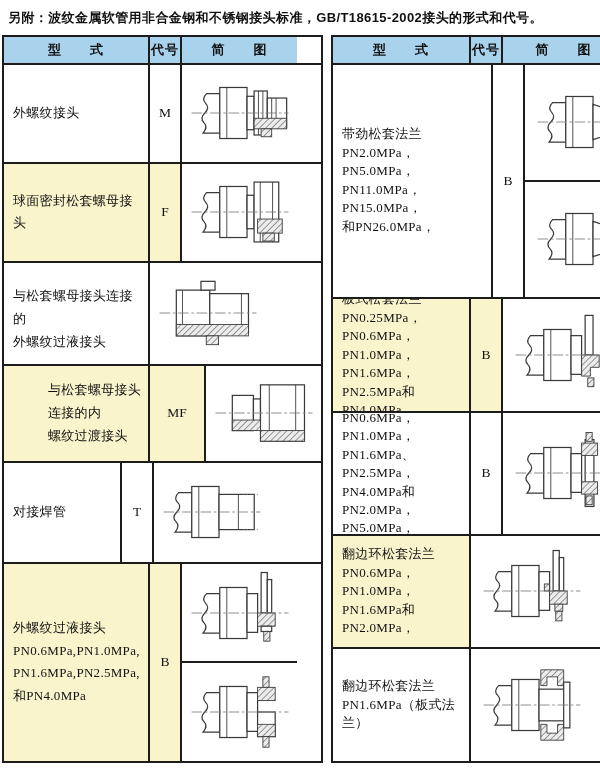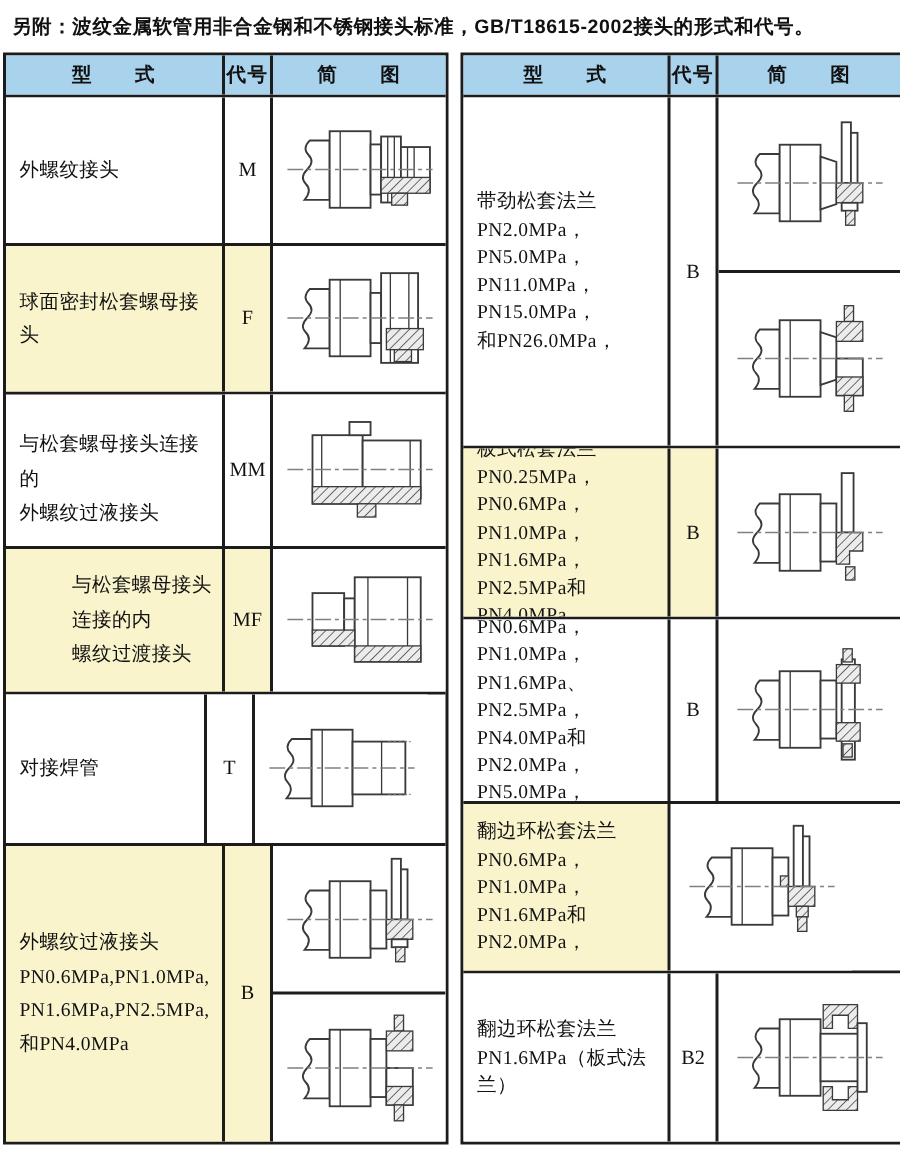--- a/index.html
+++ b/index.html
@@ -242,43 +242,42 @@
           <div class="dsub">
             <svg width="106" height="88" viewBox="0 0 120 100" preserveAspectRatio="xMidYMid meet">
               <use href="#fitting-loose-nut"></use>
             </svg>
           </div>
         </div>
       </div>
       <div class="row" style="height: 103px;">
         <div class="cell type" style="width: 144px; margin-top: 12px;">与松套螺母接头连接的
 外螺纹过液接头</div>
-        <div class="cell code" style="width: 32px;">MM</div>
         <div class="cell diag" style="width: 117px;">
           <div class="dsub">
             <svg width="106" height="88" viewBox="0 0 120 100" preserveAspectRatio="xMidYMid meet">
               <use href="#adapter-male-male"></use>
             </svg>
           </div>
         </div>
       </div>
       <div class="row" style="height: 97px;">
         <div class="cell type hl" style="width: 144px; padding-left: 44px;">与松套螺母接头连接的内
 螺纹过渡接头</div>
-        <div class="cell code hl" style="width: 32px;">MF</div>
+        <div class="cell code hl" style="width: 56px;">MF</div>
         <div class="cell diag" style="width: 117px;">
           <div class="dsub">
             <svg width="106" height="88" viewBox="0 0 120 100" preserveAspectRatio="xMidYMid meet">
               <use href="#adapter-male-female"></use>
             </svg>
           </div>
         </div>
       </div>
       <div class="row" style="height: 101px;">
-        <div class="cell type" style="width: 132px;">对接焊管</div>
+        <div class="cell type" style="width: 116px;">对接焊管</div>
         <div class="cell code" style="width: 32px;">T</div>
         <div class="cell diag" style="width: 117px;">
           <div class="dsub">
             <svg width="106" height="88" viewBox="0 0 120 100" preserveAspectRatio="xMidYMid meet">
               <use href="#butt-weld-pipe"></use>
             </svg>
           </div>
         </div>
       </div>
       <div class="row" style="height: 199px;">
@@ -301,21 +300,21 @@
         </div>
       </div>
     </div>
     <div class="tbl lh-b">
       <div class="row" style="height: 26px;">
         <div class="cell hdr" style="width: 136px;">型　　式</div>
         <div class="cell hdr" style="width: 32px;">代号</div>
         <div class="cell hdr" style="width: 123px;">简　　图</div>
       </div>
       <div class="row" style="height: 234px;">
-        <div class="cell type" style="width: 136px;">带劲松套法兰
+        <div class="cell type" style="width: 158px;">带劲松套法兰
 PN2.0MPa，PN5.0MPa，
 PN11.0MPa，PN15.0MPa，
 和PN26.0MPa，</div>
         <div class="cell code" style="width: 32px;">B</div>
         <div class="cell diag" style="width: 123px;">
           <div class="dsub">
             <svg width="106" height="88" viewBox="0 0 120 100" preserveAspectRatio="xMidYMid meet">
               <use href="#flange-neck-up"></use>
             </svg>
           </div>
@@ -364,21 +363,20 @@
           <div class="dsub">
             <svg width="106" height="88" viewBox="0 0 120 100" preserveAspectRatio="xMidYMid meet">
               <use href="#flange-ring-b1"></use>
             </svg>
           </div>
         </div>
       </div>
       <div class="row" style="height: 114px;">
         <div class="cell type" style="width: 136px;">翻边环松套法兰
 PN1.6MPa（板式法兰）</div>
-        <div class="cell code" style="width: 32px;">B2</div>
         <div class="cell diag" style="width: 123px;">
           <div class="dsub">
             <svg width="106" height="88" viewBox="0 0 120 100" preserveAspectRatio="xMidYMid meet">
               <use href="#flange-ring-b2"></use>
             </svg>
           </div>
         </div>
       </div>
     </div>
   </div>

